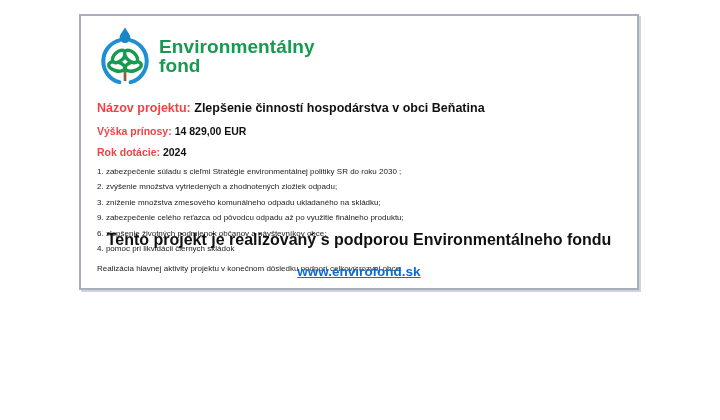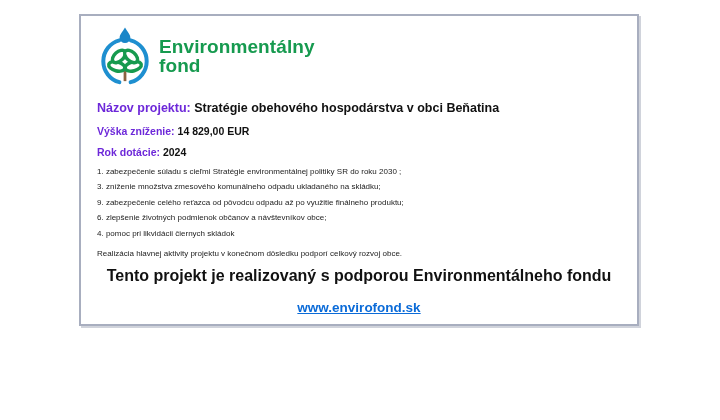--- a/index.html
+++ b/index.html
@@ -6,41 +6,41 @@
   html, body {
     width: 720px; height: 420px;
     background: #ffffff;
     font-family: "Liberation Sans", sans-serif;
     overflow: hidden;
   }
   .stage { position: relative; width: 720px; height: 420px; background:#fff; }
   .card {
     position: absolute;
     left: 79px; top: 14px;
-    width: 560px; height: 312px;
+    width: 560px; height: 276px;
     background: #ffffff;
     border: 2px solid #a8aebf;
     box-shadow: 2px 2px 0 rgba(150,158,175,0.45);
     padding: 9px 16px 0 16px;
   }
   
   .logo { display: flex; align-items: center; gap: 8px; height: 62px; margin-left: 2px; }
   .logo svg { width: 52px; height: 60px; display: block; }
   .logo-text {
     color: #169a4f;
     font-weight: bold;
     font-size: 19px;
     line-height: 1.02;
     letter-spacing: 0.1px;
   }
   
   .fields { margin-top: 14px; }
   .field-row { margin-bottom: 9px; font-size: 10.5px; }
   .field-row.big { font-size: 12.5px; margin-bottom: 10px; }
-  .field-label { color: #6d28d9; font-weight: bold; text-align: right; }
+  .field-label { color: #ef4444; font-weight: bold; text-align: right; }
   .field-value { color: #111; font-weight: bold; }
   
   .goals-heading { font-size: 12px; font-weight: bold; color: #111; margin-top: 4px; margin-bottom: 7px; }
   .goals-intro { font-size: 8px; color: #222; line-height: 1.3; margin-bottom: 7px; width: 100%; }
   .goal-item { font-size: 8px; color: #222; margin-bottom: 6.4px; }
   .goals-closing { font-size: 8px; color: #222; margin-top: 11px; }
   
   .footer { position: absolute; left: 0; right: 0; bottom: 8px; text-align: center; }
   .footer-text { font-size: 16px; font-weight: bold; color: #111; }
   .footer-link { display: inline-block; margin-top: 15px; font-size: 13.5px; font-weight: bold; color: #0b6bd8; text-decoration: underline; cursor: pointer; }
@@ -70,35 +70,36 @@
       </svg>
       <div class="logo-text">
         <div>Environmentálny</div>
         <div>fond</div>
       </div>
     </div>
 
     <div class="fields">
       <div class="field-row big">
         <span class="field-label">Názov projektu:</span>
-        <span class="field-value">Stratégie obehového hospodárstva v obci Beňatina</span>
+        <span class="field-value">Zlepšenie činností hospodárstva v obci Beňatina</span>
       </div>
       <div class="field-row">
-        <span class="field-label">Výška zníženie:</span>
+        <span class="field-label">Výška prínosy:</span>
         <span class="field-value">14 829,00 EUR</span>
       </div>
       <div class="field-row">
         <span class="field-label">Rok dotácie:</span>
         <span class="field-value">2024</span>
       </div>
     </div>
 
 
     <div>
       <div class="goal-item">1. zabezpečenie súladu s cieľmi Stratégie environmentálnej politiky SR do roku 2030 ;</div>
+      <div class="goal-item">2. zvýšenie množstva vytriedených a zhodnotených zložiek odpadu;</div>
       <div class="goal-item">3. zníženie množstva zmesového komunálneho odpadu ukladaného na skládku;</div>
       <div class="goal-item">9. zabezpečenie celého reťazca od pôvodcu odpadu až po využitie finálneho produktu;</div>
       <div class="goal-item">6. zlepšenie životných podmienok občanov a návštevníkov obce;</div>
       <div class="goal-item">4. pomoc pri likvidácii čiernych skládok</div>
     </div>
 
     <div class="goals-closing">Realizácia hlavnej aktivity projektu v konečnom dôsledku podporí celkový rozvoj obce.</div>
 
     <div class="footer">
       <div class="footer-text">Tento projekt je realizovaný s podporou Environmentálneho fondu</div>

